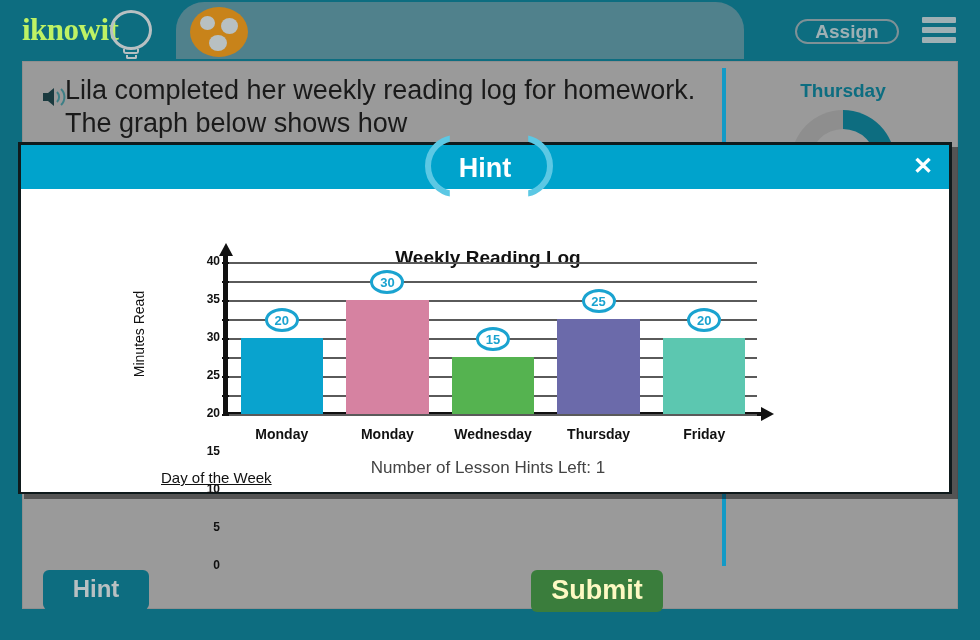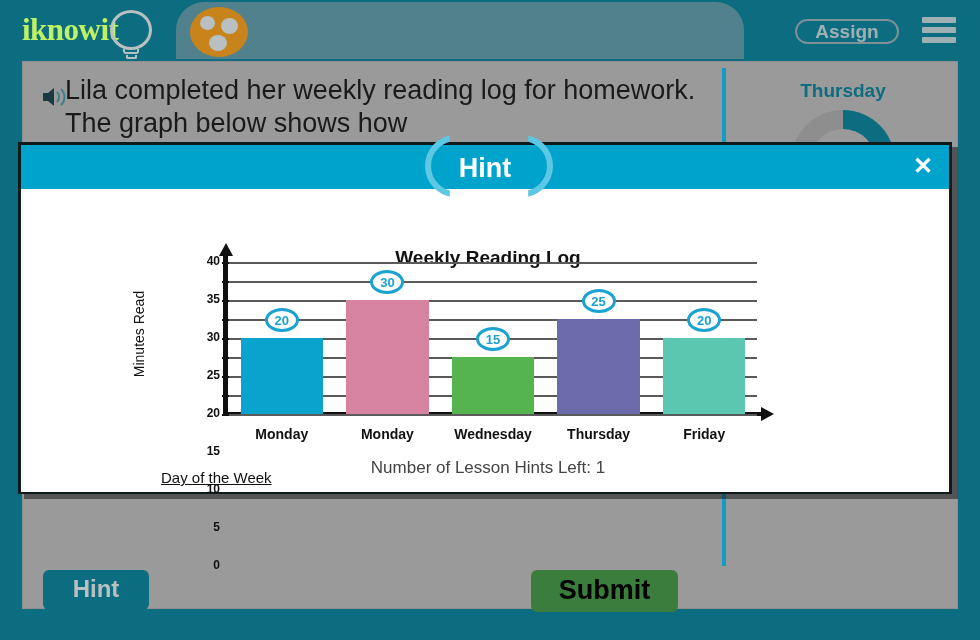--- a/index.html
+++ b/index.html
@@ -239,24 +239,24 @@
     color: #b8c0c2;
     font-size: 24px;
     font-weight: bold;
     line-height: 38px;
     text-align: center;
     cursor: pointer;
   }
   .submit-btn {
     position: absolute;
     left: 508px; top: 508px;
-    width: 147px; height: 42px;
+    width: 132px; height: 42px;
     background: #3a7d3c;
     border-radius: 6px;
-    color: #000000;
+    color: #fef9c3;
     font-size: 27px;
     font-weight: bold;
     line-height: 40px;
     text-align: center;
     cursor: pointer;
   }
 
   
   .modal-shadow {
     position: absolute;

